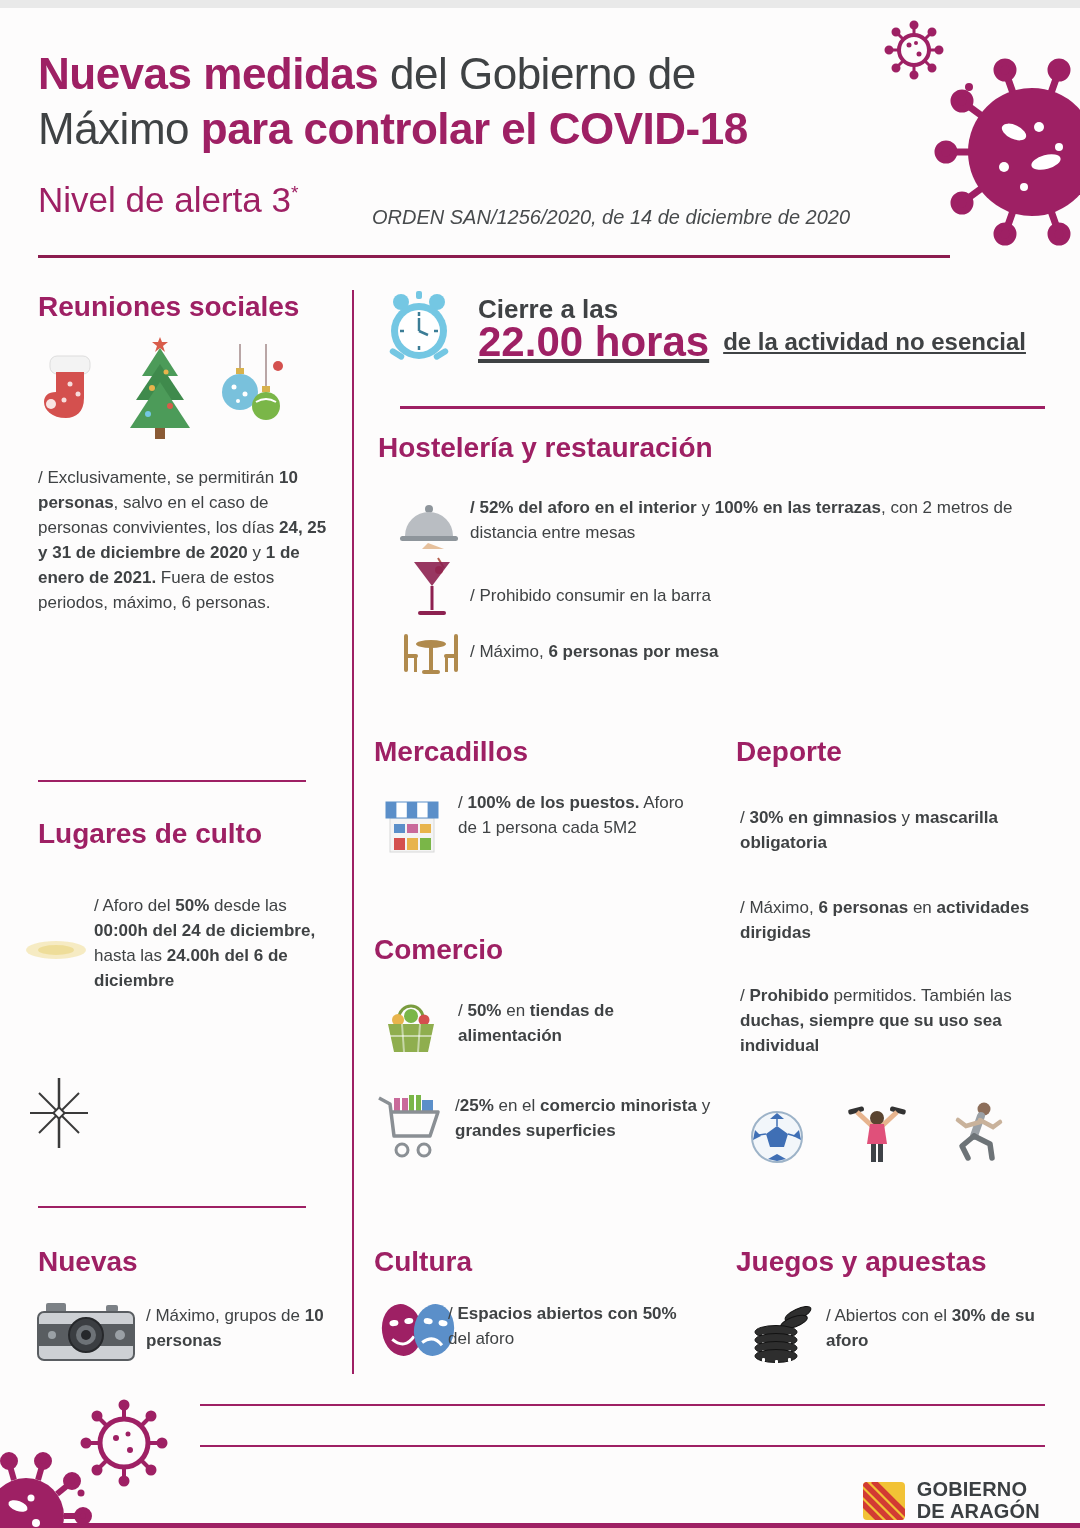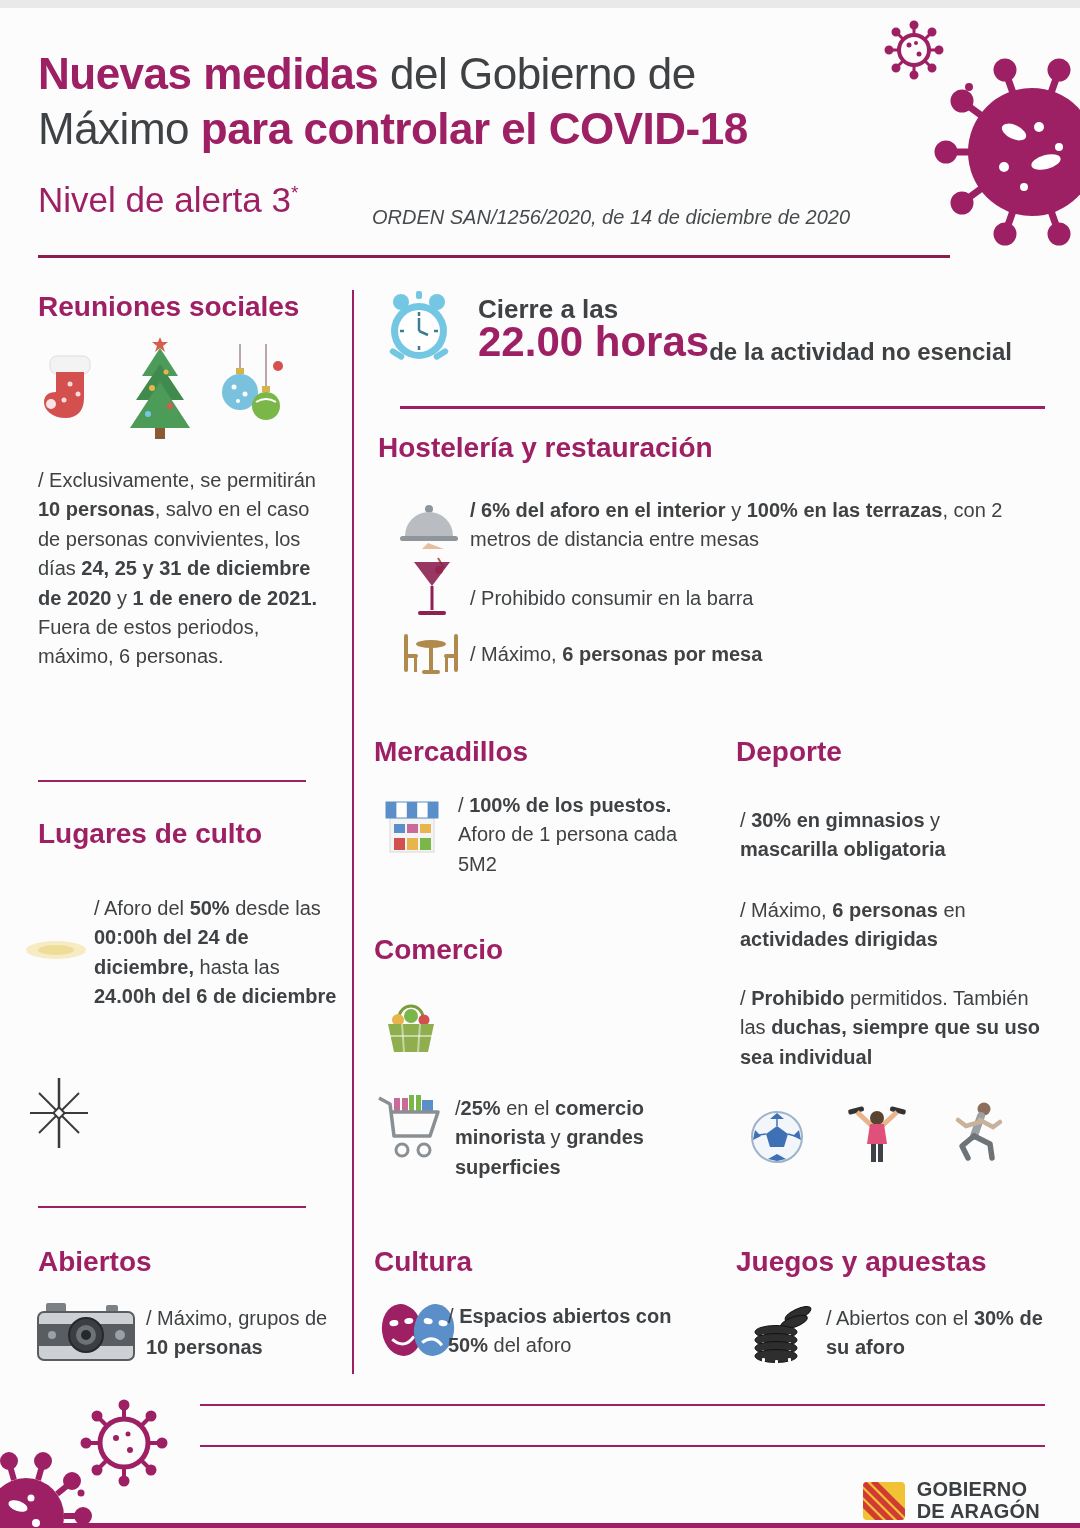--- a/index.html
+++ b/index.html
@@ -6,25 +6,25 @@
   *{ margin:0; padding:0; box-sizing:border-box; }
   body{ background:#e9e9e9; }
   .page{ position:relative; width:1080px; height:1528px; background:#fdfcfc; overflow:hidden;
          font-family:"Liberation Sans", sans-serif; color:var(--ink); margin:8px auto; }
   .title{ position:absolute; font-size:44px; line-height:1.26; font-weight:400; letter-spacing:-0.5px; }
   .title .mg{ color:var(--accent); font-weight:700; }
   .alert{ position:absolute; font-size:35px; color:var(--accent); font-weight:400; }
   .alert sup{ font-size:55%; vertical-align:super; }
   .order{ position:absolute; font-size:20px; font-style:italic; color:#474a4c; }
   .sec-title{ position:absolute; font-size:28px; font-weight:700; color:var(--accent); }
-  .txt{ position:absolute; font-size:20px; line-height:1.47; }
+  .txt{ position:absolute; font-size:17px; line-height:1.47; }
   .txt b{ font-weight:700; }
   .rule{ position:absolute; background:var(--accent); }
   .banner-l1{ position:absolute; font-size:26px; font-weight:700; }
-  .banner-l2{ position:absolute; display:flex; align-items:flex-end; white-space:nowrap; }
+  .banner-l2{ position:absolute; display:flex; align-items:center; gap:14px; white-space:nowrap;text-decoration:underline; }
   .banner-time{ font-size:42px; font-weight:700; color:var(--accent); }
   .banner-rest{ font-size:24px; font-weight:700; }
   .icon{ position:absolute; line-height:0; }
   .xmas-row{ position:absolute; display:flex; gap:16px; align-items:flex-end; }
   .sports-row{ position:absolute; display:flex; gap:38px; align-items:flex-end; }
   .footer-info{ position:absolute; font-size:15px; letter-spacing:.8px; color:var(--accent); font-weight:600; }
   .logo{ position:absolute; display:flex; align-items:flex-end; gap:9px; }
   .logo-text{ font-size:20px; font-weight:700; line-height:1.12; color:#3b3f42; letter-spacing:.2px; }
   .bottom-bar{ position:absolute; left:0; top:1515px; width:1080px; height:13px; background:var(--accent); z-index:1; }
   .virus-wrap{ position:absolute; line-height:0; z-index:2; }
@@ -170,21 +170,21 @@
       <line x1="37" y1="2" x2="37" y2="72" stroke-width="2.5"></line>
       <line x1="8" y1="37" x2="66" y2="37" stroke-width="2"></line>
       <line x1="17" y1="17" x2="57" y2="57" stroke-width="2"></line>
       <line x1="57" y1="17" x2="17" y2="57" stroke-width="2"></line>
       <rect x="33" y="33" width="8" height="8" transform="rotate(45 37 37)" fill="#fdfcfc" stroke-width="2"></rect>
     </svg>
   </span>
 
   <div class="rule" style="left:38px; top:1198px; width:268px; height:2px;"></div>
 
-  <div class="sec-title" style="left:38px; top:1238px;">Abiertos</div>
+  <div class="sec-title" style="left:38px; top:1238px;">Nuevas</div>
   <span class="icon" style="left:36px; top:1290px;">
     <svg width="100" height="66" viewBox="0 0 100 66">
       <rect x="10" y="5" width="20" height="11" rx="2" fill="#7c8186"></rect>
       <rect x="70" y="7" width="12" height="7" rx="2" fill="#7c8186"></rect>
       <rect x="2" y="14" width="96" height="48" rx="6" fill="#cdd0d4" stroke="#595d61" stroke-width="2"></rect>
       <rect x="3" y="26" width="94" height="22" fill="#595d61"></rect>
       <circle cx="50" cy="37" r="17" fill="#3b3e42" stroke="#26282b" stroke-width="2"></circle>
       <circle cx="50" cy="37" r="10" fill="#6d7277"></circle>
       <circle cx="50" cy="37" r="5" fill="#26282b"></circle>
       <circle cx="84" cy="37" r="5" fill="#9aa0a5"></circle>
@@ -222,21 +222,21 @@
   <div class="sec-title" style="left:378px; top:424px;">Hostelería y restauración</div>
 
   <span class="icon" style="left:398px; top:492px;">
     <svg width="62" height="50" viewBox="0 0 62 50">
       <circle cx="31" cy="9" r="4" fill="#8e959b"></circle>
       <path d="M7 36 a24 24 0 0 1 48 0 z" fill="#b9bdc2"></path>
       <rect x="2" y="36" width="58" height="5" rx="2.5" fill="#8e959b"></rect>
       <path d="M30 43 l16 6 h-22 z" fill="#e6c09c"></path>
     </svg>
   </span>
-  <p class="txt" style="left:470px; top:488px; width:578px;"><b>/ 6% del aforo en el interior</b> y <b>100% en las terrazas</b>, con 2 metros de distancia entre mesas</p>
+  <p class="txt" style="left:470px; top:488px; width:578px;"><b>/ 52% del aforo en el interior</b> y <b>100% en las terrazas</b>, con 2 metros de distancia entre mesas</p>
 
   <span class="icon" style="left:412px; top:548px;">
     <svg width="40" height="64" viewBox="0 0 40 64">
       <line x1="26" y1="2" x2="32" y2="12" stroke="#b5604f" stroke-width="2"></line>
       <circle cx="27" cy="14" r="4" fill="#c2554f"></circle>
       <polygon points="2,6 38,6 20,30" fill="#8d2150" opacity="0.9"></polygon>
       <line x1="20" y1="30" x2="20" y2="54" stroke="#8d2150" stroke-width="3"></line>
       <line x1="8" y1="57" x2="32" y2="57" stroke="#8d2150" stroke-width="4" stroke-linecap="round"></line>
     </svg>
   </span>
@@ -281,20 +281,21 @@
       <path d="M17 22 a12 12 0 0 1 24 0" stroke="#7a9c3f" stroke-width="3" fill="none"></path>
       <circle cx="16" cy="24" r="6" fill="#e8b44c"></circle>
         <circle cx="29" cy="20" r="7" fill="#7ab648"></circle>
         <circle cx="42" cy="24" r="5.5" fill="#d4504e"></circle>
       <polygon points="6,28 52,28 46,56 12,56" fill="#8fae4e"></polygon>
       <line x1="20" y1="28" x2="22" y2="56" stroke="#ffffff" stroke-opacity=".5" stroke-width="2"></line>
       <line x1="38" y1="28" x2="36" y2="56" stroke="#ffffff" stroke-opacity=".5" stroke-width="2"></line>
       <line x1="8" y1="40" x2="50" y2="40" stroke="#ffffff" stroke-opacity=".5" stroke-width="2"></line>
     </svg>
   </span>
+  <p class="txt" style="left:458px; top:991px; width:252px;">/ <b>50%</b> en <b>tiendas de alimentación</b></p>
 
   <span class="icon" style="left:376px; top:1082px;">
     <svg width="66" height="74" viewBox="0 0 66 74">
       <rect x="18" y="8" width="14" height="14" fill="#c96a9a"></rect>
         <rect x="33" y="5" width="12" height="17" fill="#7ab648"></rect>
         <rect x="46" y="10" width="11" height="12" fill="#5b8fc9"></rect>
       <line x1="25" y1="8" x2="25" y2="22" stroke="#fff" stroke-width="2"></line>
         <line x1="39" y1="5" x2="39" y2="22" stroke="#fff" stroke-width="2"></line>
       <path d="M3 8 L14 14 L18 46 H54 L62 22 H14" stroke="#8a8f94" stroke-width="3.5" fill="none" stroke-linejoin="round"></path>
       <circle cx="26" cy="60" r="6" fill="none" stroke="#8a8f94" stroke-width="3"></circle>

